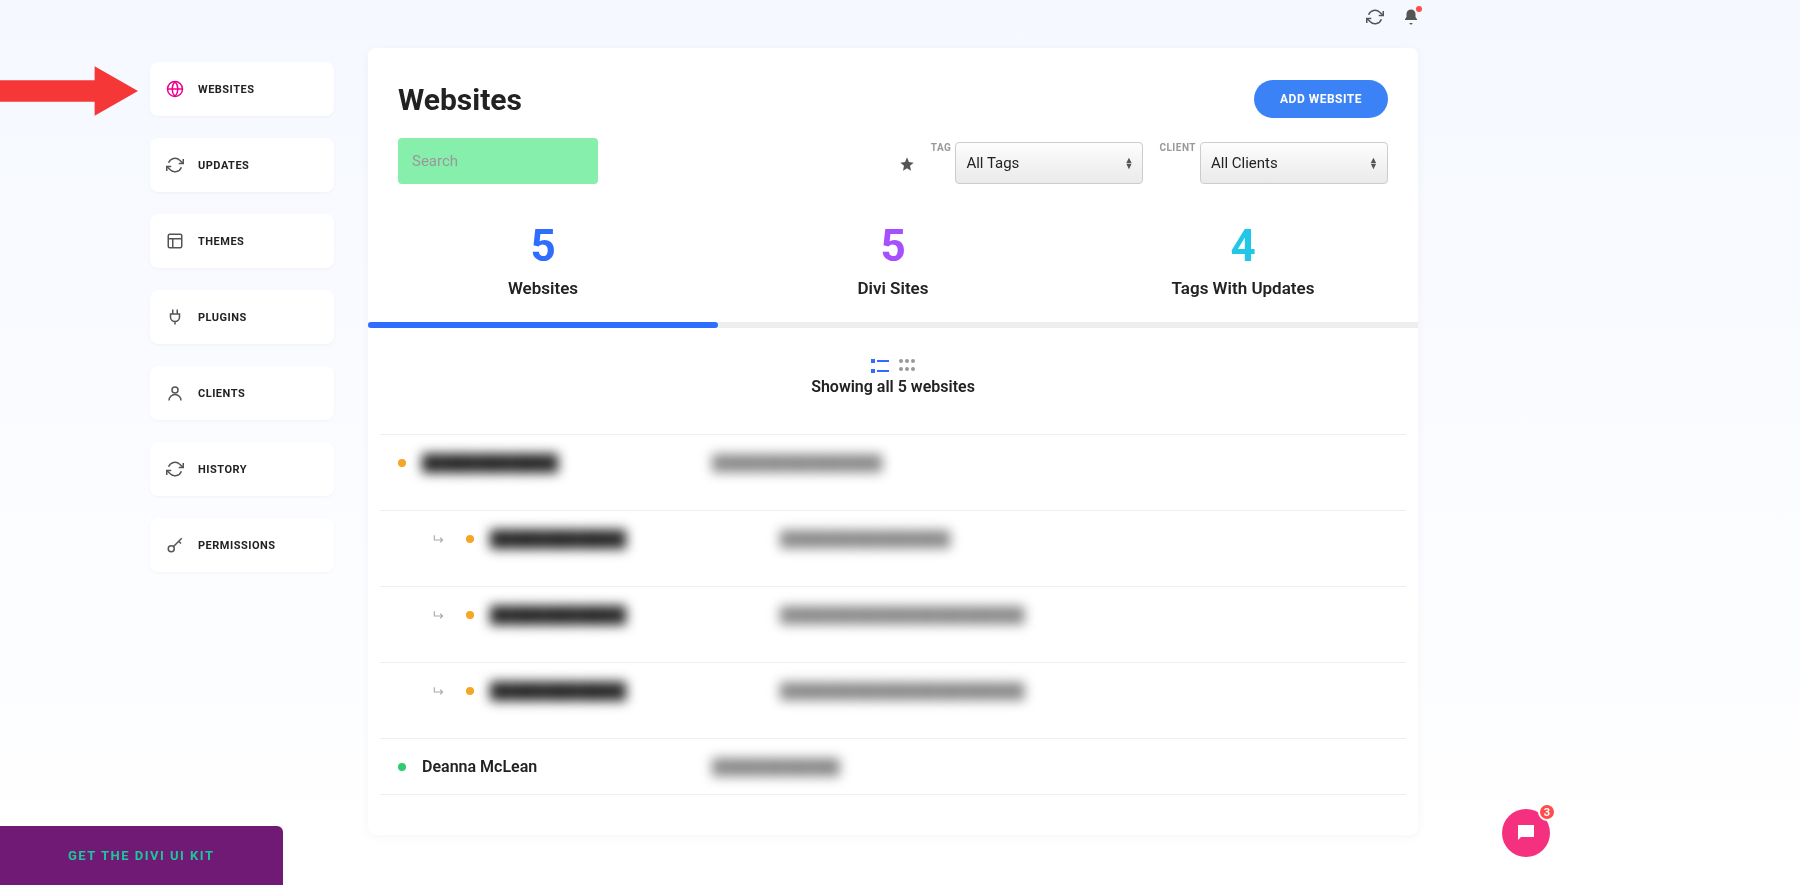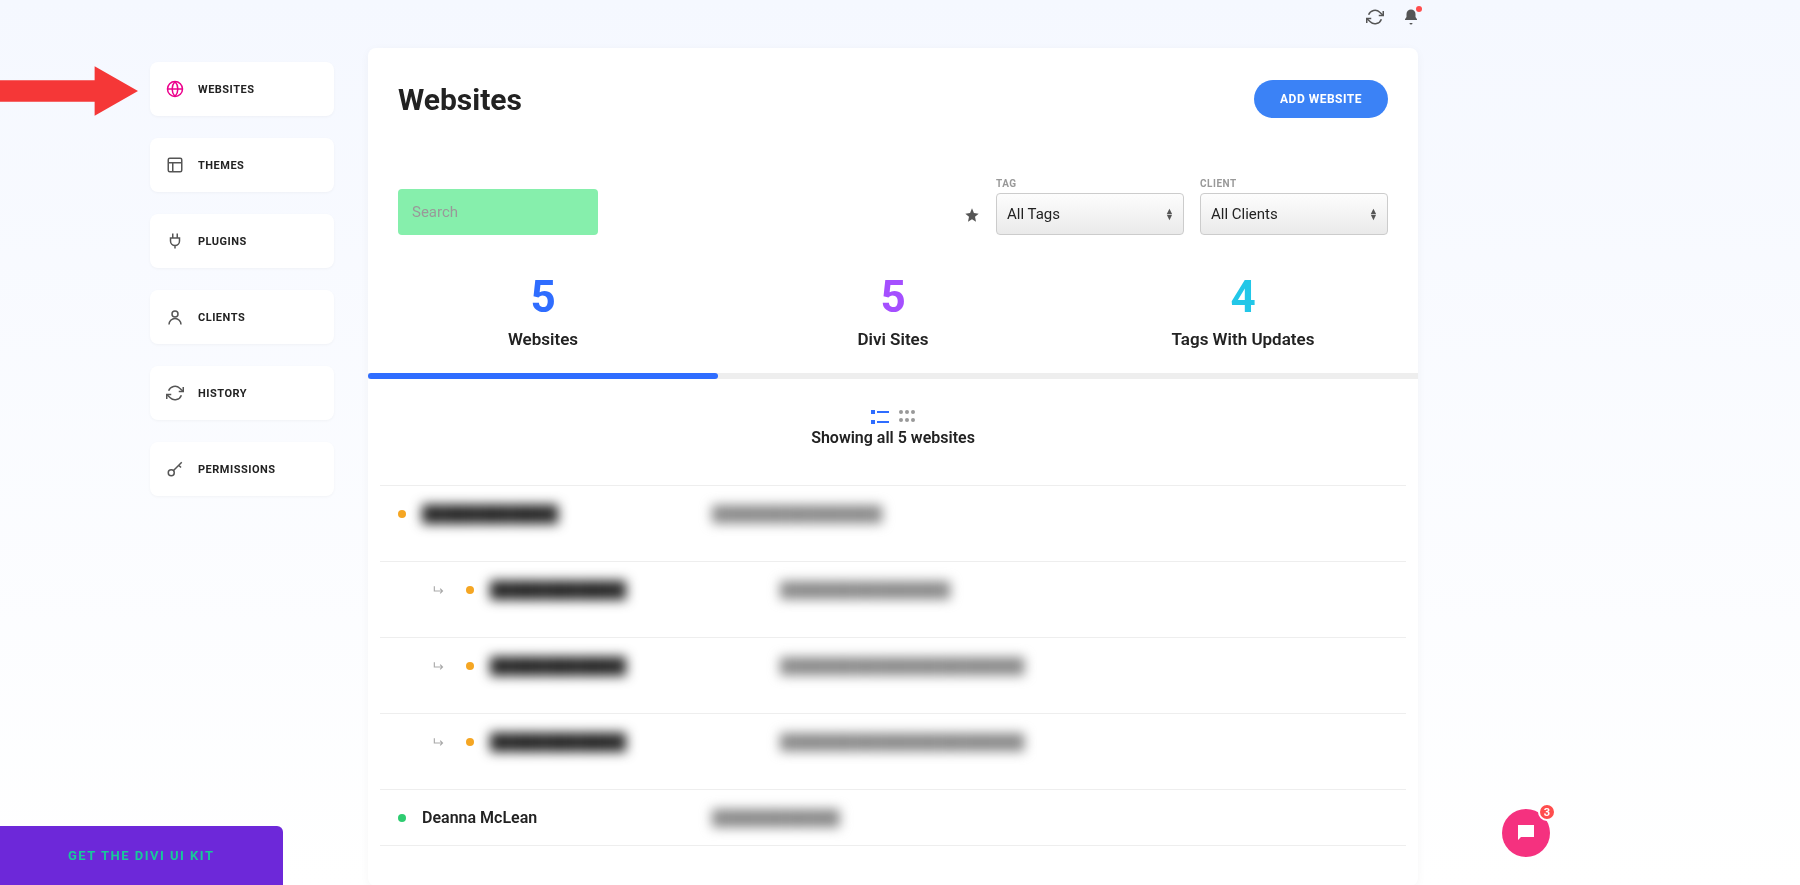--- a/index.html
+++ b/index.html
@@ -20,21 +20,21 @@
 .main { position: absolute; left: 368px; top: 48px; width: 1050px; background: #fff; border-radius: 8px; padding: 32px 0 40px; box-shadow: 0 2px 10px rgba(0,0,0,0.04); }
 .main-header { display: flex; justify-content: space-between; align-items: center; padding: 0 30px; margin-bottom: 20px; }
 .page-title { font-size: 30px; font-weight: 700; color: #222; }
 .add-btn { background: #3b82f6; color: #fff; border: none; border-radius: 22px; padding: 12px 26px; font-size: 12px; font-weight: 700; letter-spacing: 0.5px; cursor: pointer; }
 
 .filter-row { display: flex; align-items: flex-end; gap: 16px; padding: 0 30px; margin-bottom: 28px; }
 .search-input { background: #86efac; border: none; border-radius: 4px; padding: 14px 14px; font-size: 15px; width: 200px; color: #333; }
 .search-input::placeholder { color: #999; }
 .filter-spacer { flex: 1; }
 .star-icon { width: 16px; height: 16px; color: #555; cursor: pointer; margin-bottom: 12px; }
-.filter-group { display: flex; flex-direction: column; gap: 4px; margin-top: 40px; }
+.filter-group { display: flex; flex-direction: row; gap: 4px; }
 .filter-label { font-size: 10px; font-weight: 700; letter-spacing: 0.5px; color: #999; text-transform: uppercase; }
 .select-wrap { position: relative; }
 .filter-select { background: linear-gradient(#fdfdfd,#eaeaea); border: 1px solid #ccc; border-radius: 4px; padding: 11px 32px 11px 10px; font-size: 15px; width: 188px; appearance: none; cursor: pointer; color: #222; }
 .select-arrows { position: absolute; right: 10px; top: 50%; transform: translateY(-50%); pointer-events: none; font-size: 9px; color: #555; line-height: 6px; }
 
 .stats-row { display: flex; padding: 0; margin-bottom: 0; }
 .stat-tab { flex: 1; text-align: center; padding: 8px 0 24px; cursor: pointer; }
 .stat-num { font-size: 44px; font-weight: 700; margin-bottom: 6px; }
 .stat-label { font-size: 17px; font-weight: 600; color: #222; }
 .stat-num.c1 { color: #2f6dff; }
@@ -54,21 +54,21 @@
 .site-row:last-child { border-bottom: 1px solid #eee; }
 .indent-icon { width: 14px; height: 14px; color: #aaa; margin-right: 20px; }
 .status-dot { width: 8px; height: 8px; border-radius: 50%; margin-right: 16px; flex-shrink: 0; }
 .status-dot.orange { background: #f5a623; }
 .status-dot.green { background: #2ecc71; }
 .site-name { font-size: 16px; font-weight: 600; color: #222; width: 290px; }
 .site-url { font-size: 15px; color: #888; }
 .blurred { filter: blur(6px); }
 .row-indent-spacer { width: 34px; flex-shrink: 0; }
 
-.cta-bar { position: absolute; left: 0; bottom: 0; background: #6d28d9; padding: 22px 68px; font-size: 13px; font-weight: 700; letter-spacing: 1.5px; color: #18c99a; cursor: pointer; border-top-right-radius: 6px; }
+.cta-bar { position: absolute; left: 0; bottom: 0; background: #701a75; padding: 22px 68px; font-size: 13px; font-weight: 700; letter-spacing: 1.5px; color: #18c99a; cursor: pointer; border-top-right-radius: 6px; }
 
 .chat-widget { position: absolute; right: 250px; bottom: 28px; width: 48px; height: 48px; background: #f5317f; border-radius: 50%; display: flex; align-items: center; justify-content: center; cursor: pointer; }
 .chat-badge { position: absolute; top: -6px; right: -6px; background: #ff4d4d; color: #fff; font-size: 11px; font-weight: 700; width: 18px; height: 18px; border-radius: 50%; display: flex; align-items: center; justify-content: center; border: 2px solid #fff; }
 </style>
 </head>
 <body>
 
 <div class="top-icons">
   <span class="top-icon">
     <svg viewBox="0 0 24 24" fill="none" stroke="currentColor" stroke-width="2">
@@ -94,20 +94,29 @@
       <svg viewBox="0 0 24 24" fill="none" stroke="currentColor" stroke-width="2">
           <circle cx="12" cy="12" r="10"></circle>
           <path d="M2 12h20M12 2a15 15 0 010 20M12 2a15 15 0 000 20"></path>
         </svg>
     </span>
     <span class="sidebar-label">WEBSITES</span>
   </div>
   <div class="sidebar-item">
     <span class="sidebar-icon-wrap">
       <svg viewBox="0 0 24 24" fill="none" stroke="currentColor" stroke-width="2">
+          <path d="M23 4v6h-6M1 20v-6h6"></path>
+          <path d="M3.51 9a9 9 0 0114.85-3.36L23 10M1 14l4.64 4.36A9 9 0 0020.49 15"></path>
+        </svg>
+    </span>
+    <span class="sidebar-label">UPDATES</span>
+  </div>
+  <div class="sidebar-item">
+    <span class="sidebar-icon-wrap">
+      <svg viewBox="0 0 24 24" fill="none" stroke="currentColor" stroke-width="2">
           <rect x="3" y="3" width="18" height="18" rx="2"></rect>
           <path d="M3 9h18M9 21V9"></path>
         </svg>
     </span>
     <span class="sidebar-label">THEMES</span>
   </div>
   <div class="sidebar-item">
     <span class="sidebar-icon-wrap">
       <svg viewBox="0 0 24 24" fill="none" stroke="currentColor" stroke-width="2">
           <path d="M9 2v6M15 2v6M6 8h12v4a6 6 0 01-12 0V8zM12 18v4"></path>

